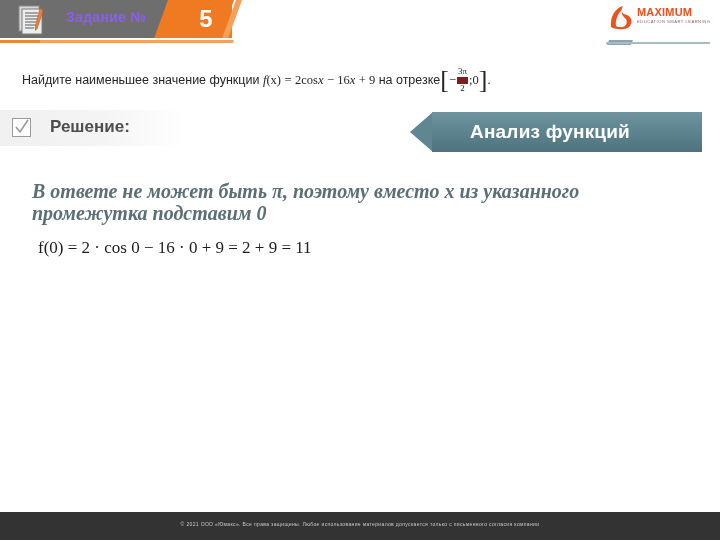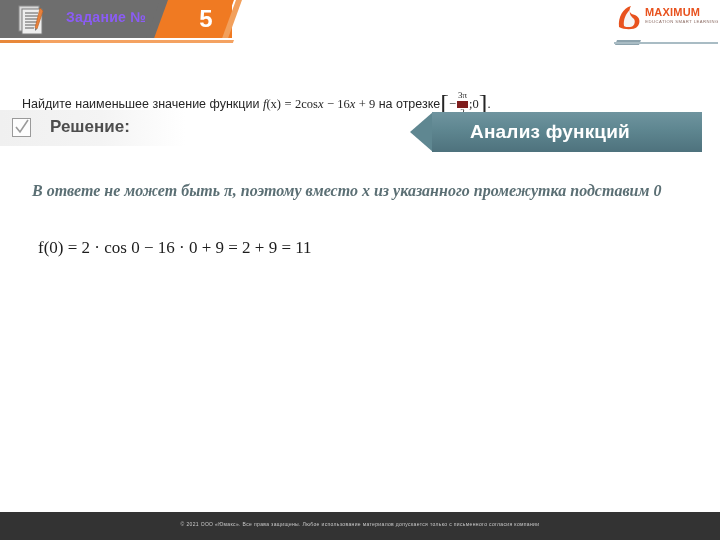--- a/index.html
+++ b/index.html
@@ -90,22 +90,22 @@
     width: 48px;
     text-align: center;
     color: #ffffff;
     font-size: 24px;
     font-weight: bold;
   }
 
   
   .logo-wrap {
     position: absolute;
-    right: 0; top: 4px;
-    width: 106px; height: 34px; text-align: center;
+    right: 8px; top: 4px;
+    width: 106px; height: 34px;
   }
   .logo-mark {
     position: absolute;
     left: 2px; top: 1px;
     width: 26px; height: 26px;
   }
   .logo-text {
     position: absolute;
     left: 31px; top: 2px;
     color: #e8521e;
@@ -137,21 +137,20 @@
   }
 
   
   .task-line {
     position: absolute;
     left: 22px; top: 66px;
     width: 640px;
     font-size: 12.5px;
     color: #262626;
     white-space: nowrap;
-    margin-top: 24px;
   }
   .task-line .plain { font-family: "Liberation Sans", sans-serif; }
   .mathser { font-family: "Liberation Serif", serif; }
   .ital { font-style: italic; }
   .frac {
     display: inline-block;
     vertical-align: middle;
     text-align: center;
     font-size: 9px;
     line-height: 1.05;
@@ -225,21 +224,21 @@
   }
 
   
   .body-note {
     position: absolute;
     left: 32px; top: 180px;
     width: 650px;
     font-family: "Liberation Serif", serif;
     font-style: italic;
     font-weight: bold;
-    font-size: 16px;
+    font-size: 20px;
     color: #5b6f74;
     line-height: 22px;
   }
   .math-line {
     position: absolute;
     left: 38px; top: 238px;
     font-family: "Liberation Serif", serif;
     font-size: 17px;
     color: #1d1d1d;
     white-space: nowrap;

